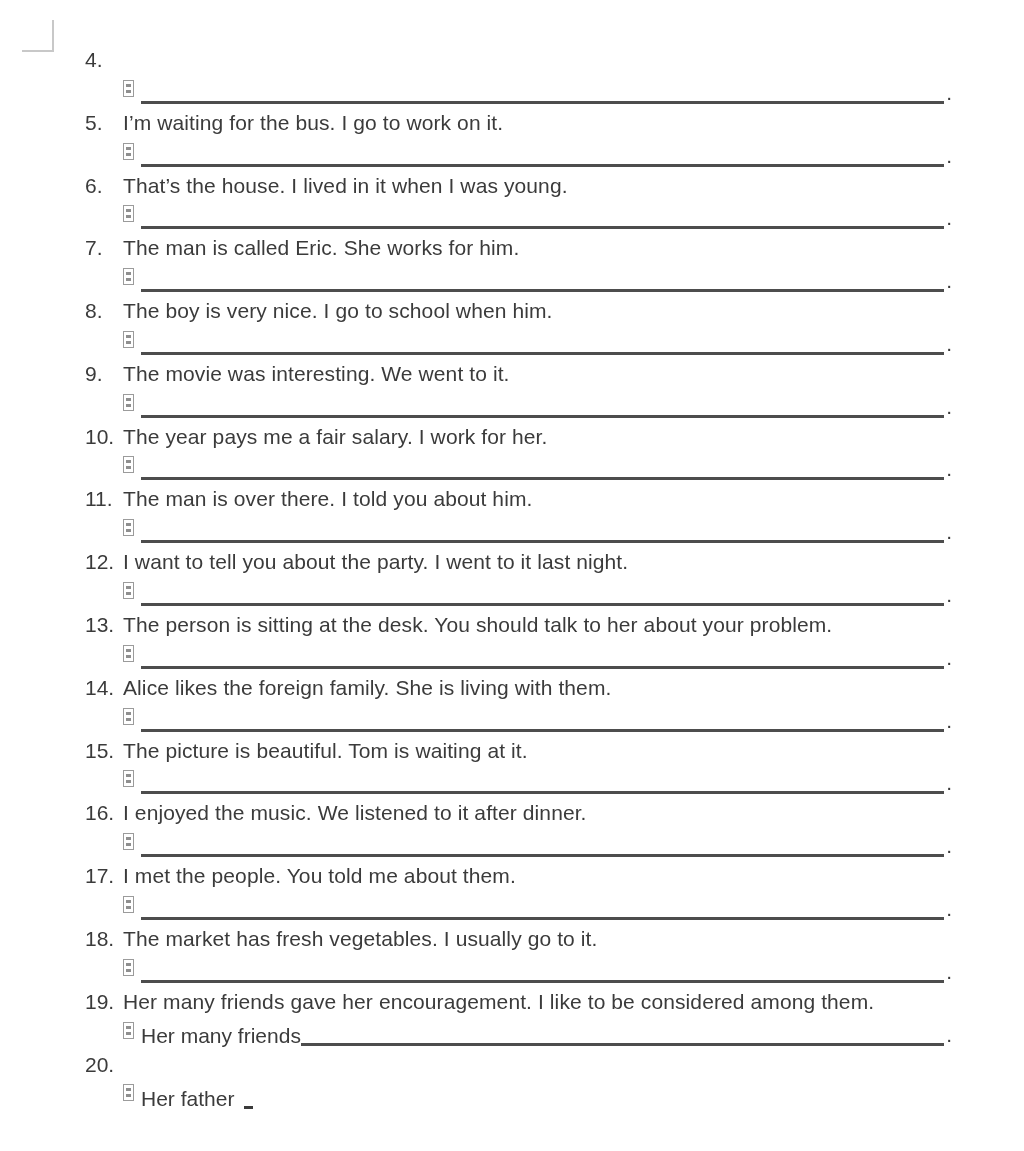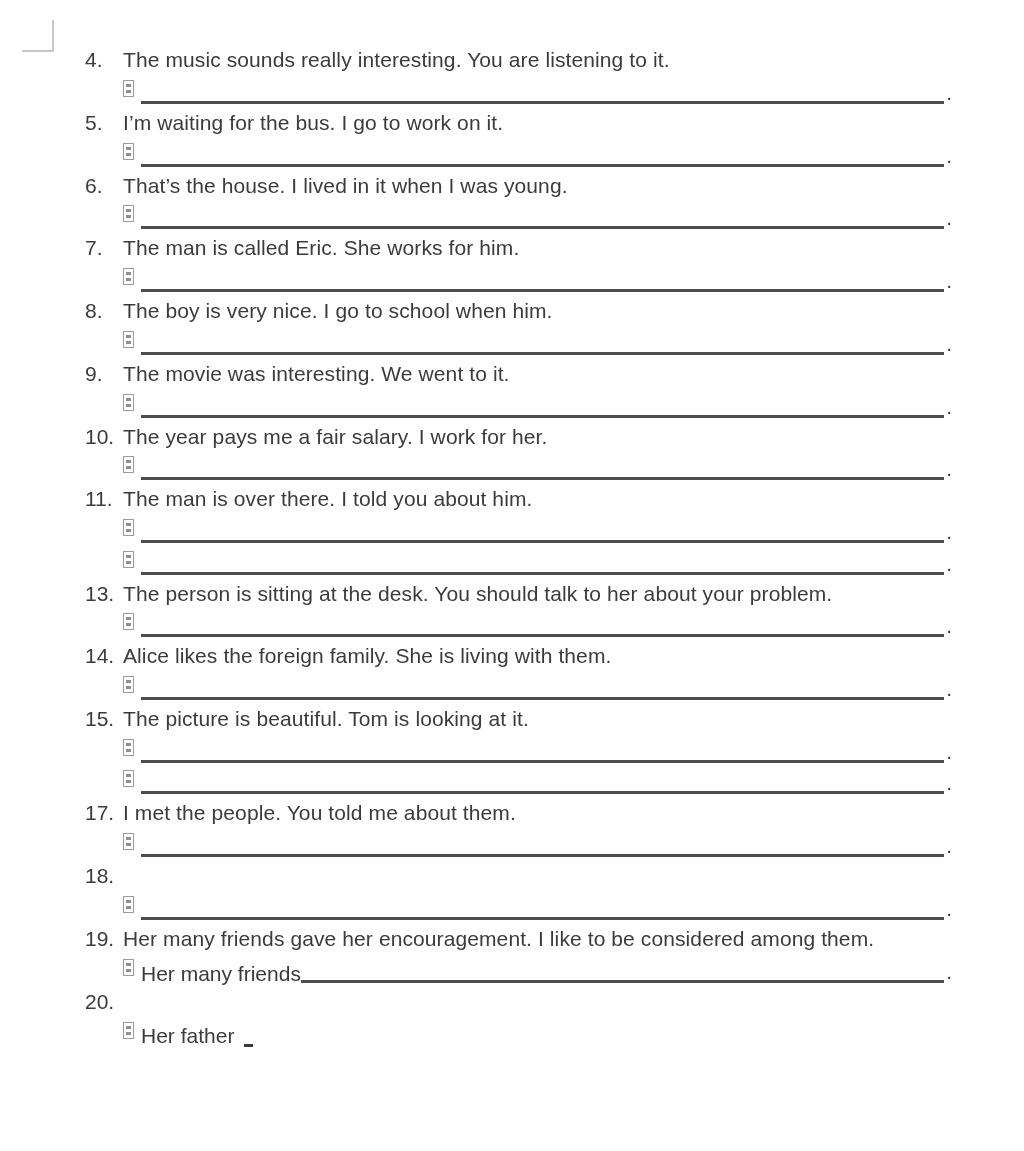--- a/index.html
+++ b/index.html
@@ -110,21 +110,20 @@
 </style>
 </head>
 <body>
 
 <div class="page">
   <div class="corner-mark"></div>
   <ol class="items" id="items-container">
   <li class="item">
     <div class="sentence-row">
       <span class="num">4.</span>
-      <span class="sentence">The music sounds really interesting. You are listening to it.</span>
     </div>
     <div class="answer-row">
       <span class="num-spacer"></span>
       <span class="tofu"></span>
 
       <span class="blank-line"></span>
 
       <span class="end-period">.</span>
     </div>
   </li>
@@ -228,20 +227,24 @@
       <span class="num-spacer"></span>
       <span class="tofu"></span>
 
       <span class="blank-line"></span>
 
       <span class="end-period">.</span>
     </div>
   </li>
 
   <li class="item">
+    <div class="sentence-row">
+      <span class="num">12.</span>
+      <span class="sentence">I want to tell you about the party. I went to it last night.</span>
+    </div>
     <div class="answer-row">
       <span class="num-spacer"></span>
       <span class="tofu"></span>
 
       <span class="blank-line"></span>
 
       <span class="end-period">.</span>
     </div>
   </li>
 
@@ -271,33 +274,37 @@
 
       <span class="blank-line"></span>
 
       <span class="end-period">.</span>
     </div>
   </li>
 
   <li class="item">
     <div class="sentence-row">
       <span class="num">15.</span>
-      <span class="sentence">The picture is beautiful. Tom is looking at it.</span>
-    </div>
-    <div class="answer-row">
-      <span class="num-spacer"></span>
-      <span class="tofu"></span>
-
-      <span class="blank-line"></span>
-
-      <span class="end-period">.</span>
-    </div>
-  </li>
-
-  <li class="item">
+      <span class="sentence">The picture is beautiful. Tom is waiting at it.</span>
+    </div>
+    <div class="answer-row">
+      <span class="num-spacer"></span>
+      <span class="tofu"></span>
+
+      <span class="blank-line"></span>
+
+      <span class="end-period">.</span>
+    </div>
+  </li>
+
+  <li class="item">
+    <div class="sentence-row">
+      <span class="num">16.</span>
+      <span class="sentence">I enjoyed the music. We listened to it after dinner.</span>
+    </div>
     <div class="answer-row">
       <span class="num-spacer"></span>
       <span class="tofu"></span>
 
       <span class="blank-line"></span>
 
       <span class="end-period">.</span>
     </div>
   </li>
 
@@ -312,20 +319,21 @@
 
       <span class="blank-line"></span>
 
       <span class="end-period">.</span>
     </div>
   </li>
 
   <li class="item">
     <div class="sentence-row">
       <span class="num">18.</span>
+      <span class="sentence">The market has fresh vegetables. I usually go to it.</span>
     </div>
     <div class="answer-row">
       <span class="num-spacer"></span>
       <span class="tofu"></span>
 
       <span class="blank-line"></span>
 
       <span class="end-period">.</span>
     </div>
   </li>

